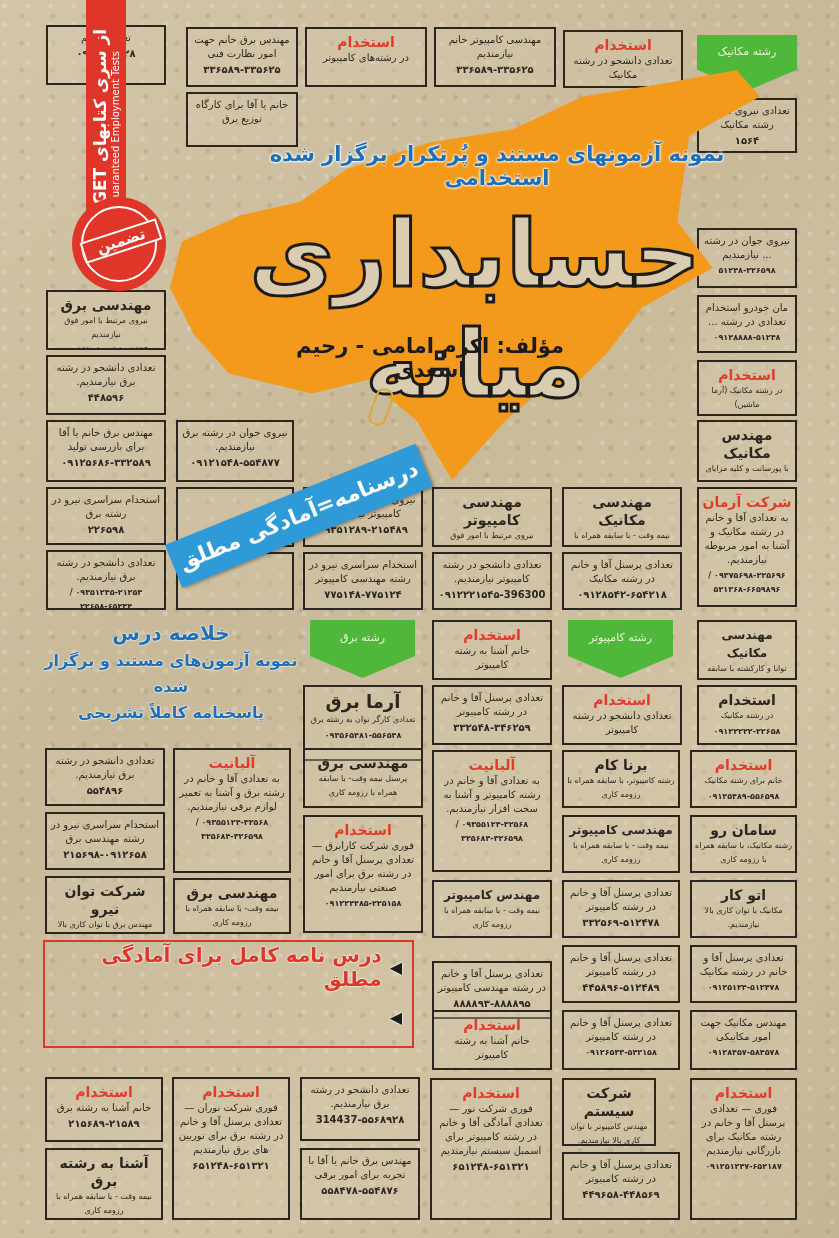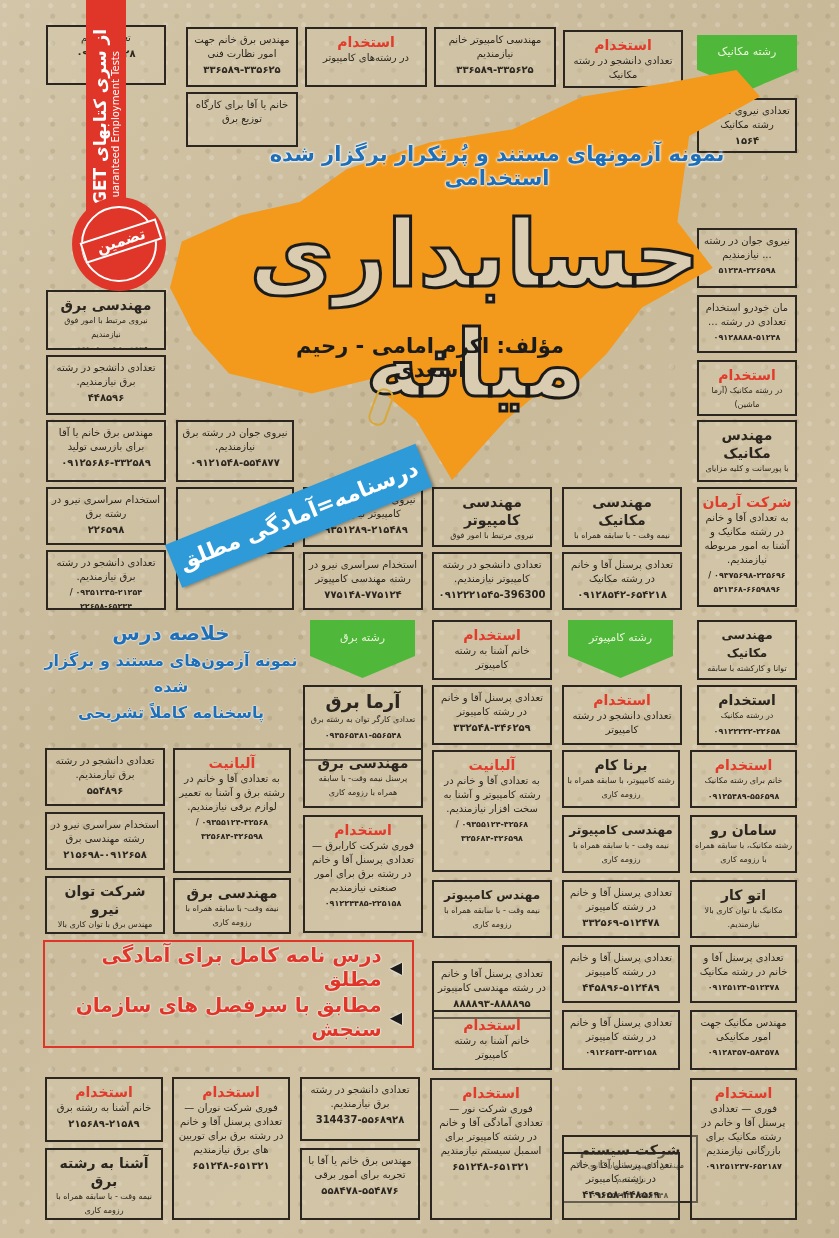--- a/index.html
+++ b/index.html
@@ -306,21 +306,21 @@
     </div>
   <div class="ad" style="left:300px;top:1148px;width:120px;height:72px;">
       <div>مهندس برق خانم یا آقا با تجربه برای امور برقی</div>
       <div class="ph">۵۵۸۴۷۸-۵۵۴۸۷۶</div>
     </div>
   <div class="ad" style="left:430px;top:1078px;width:122px;height:142px;">
       <div class="t red">استخدام</div>
       <div>فوری شرکت نور — تعدادی آمادگی آقا و خانم در رشته کامپیوتر برای اسمبل سیستم نیازمندیم</div>
       <div class="ph">۶۵۱۲۴۸-۶۵۱۳۲۱</div>
     </div>
-  <div class="ad" style="left:562px;top:1135px;width:136px;height:68px;">
+  <div class="ad" style="left:562px;top:1078px;width:94px;height:68px;">
       <div class="t">شرکت سیستم</div>
       <div style="font-size:8px">مهندس کامپیوتر با توان کاری بالا نیازمندیم.</div>
       <div class="ph" style="font-size:8px">۰۹۱۲۵۶۳۲۴-۶۵۱۲۴۸</div>
     </div>
   <div class="ad" style="left:562px;top:1152px;width:118px;height:68px;">
       <div>تعدادی پرسنل آقا و خانم در رشته کامپیوتر</div>
       <div class="ph">۴۴۹۶۵۸-۴۴۸۵۶۹</div>
     </div>
   <div class="ad" style="left:690px;top:1078px;width:107px;height:142px;">
       <div class="t red">استخدام</div>
@@ -356,17 +356,16 @@
     <div class="l3">پاسخنامه کاملاً تشریحی</div>
   </div>
 
   <div class="features">
     <div class="feat">
       <span class="arrow">◀</span>
       <span>درس نامه کامل برای آمادگی مطلق</span>
     </div>
     <div class="feat">
       <span class="arrow">◀</span>
-      <span>مطابق با سرفصل های سازمان سنجش</span>
     </div>
   </div>
 
 </div>
 
 </body></html>

